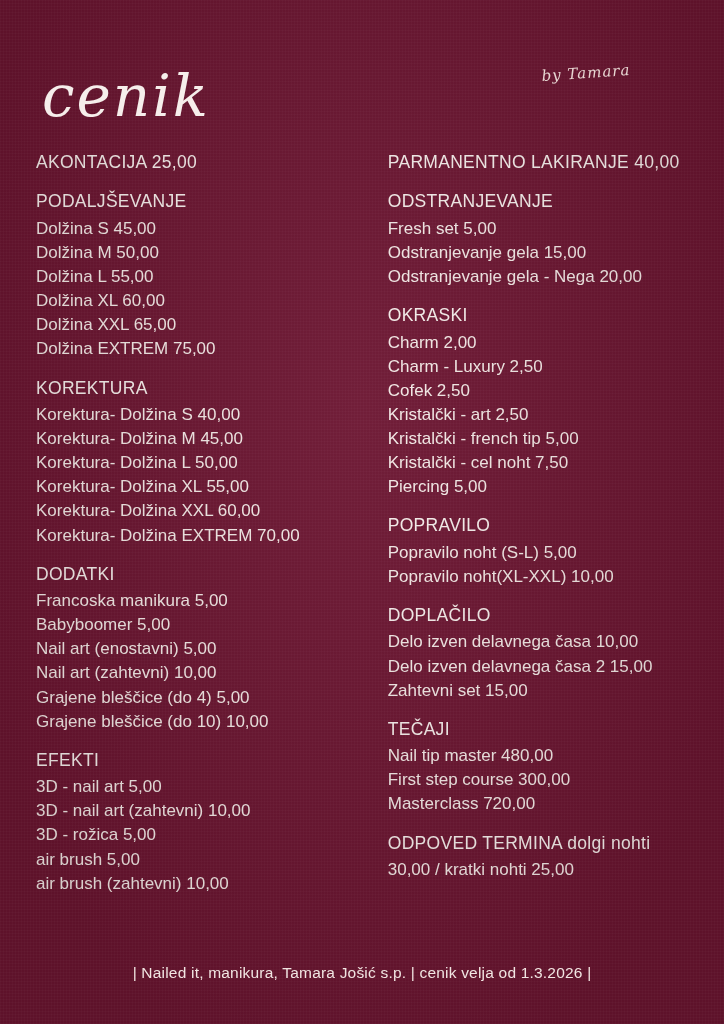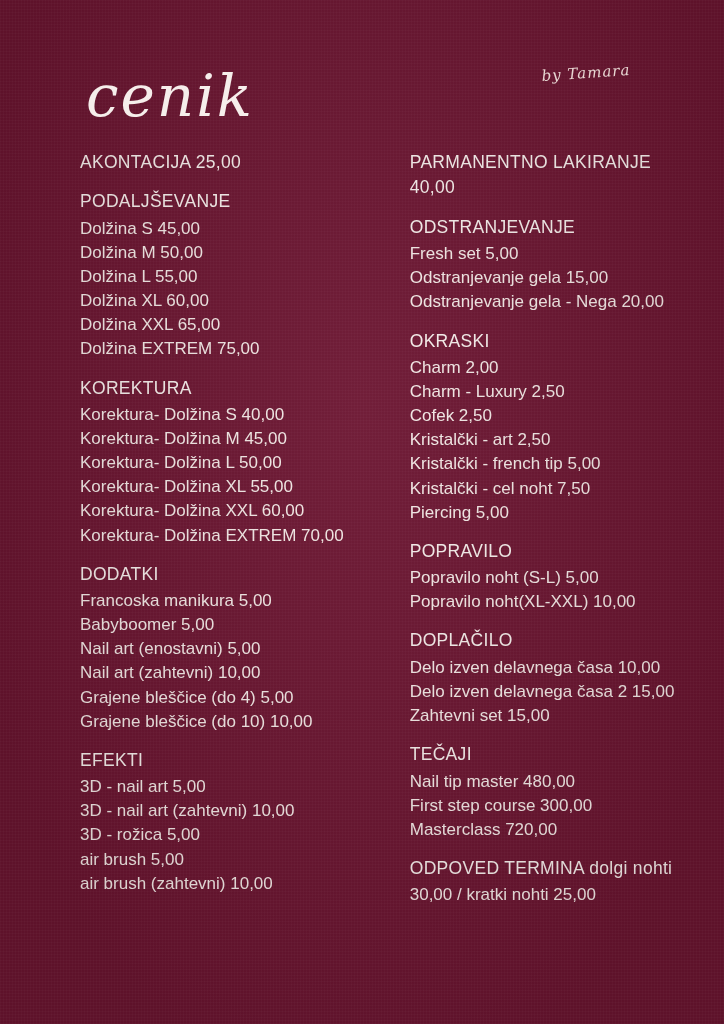--- a/index.html
+++ b/index.html
@@ -23,21 +23,20 @@
     background-image:
       repeating-linear-gradient(0deg, rgba(255,255,255,0.020) 0px, rgba(255,255,255,0.020) 1px, rgba(0,0,0,0.0) 1px, rgba(0,0,0,0.0) 3px),
       repeating-linear-gradient(90deg, rgba(255,255,255,0.018) 0px, rgba(255,255,255,0.018) 1px, rgba(0,0,0,0.0) 1px, rgba(0,0,0,0.0) 3px),
       radial-gradient(ellipse at 50% 40%, rgba(255,255,255,0.045), rgba(0,0,0,0.12) 80%);
   }
   .page {
     position: relative;
     width: 724px;
     height: 1024px;
     box-sizing: border-box;
-    padding-left: 44px;
   }
   .header {
     position: relative;
     height: 150px;
   }
   .title {
     position: absolute;
     left: 42px;
     top: 62px;
     font-family: "DejaVu Serif", serif;
@@ -198,13 +197,14 @@
           <div class="item">First step course 300,00</div>
           <div class="item">Masterclass 720,00</div>
         </div>
         <div class="block">
           <div class="heading">ODPOVED TERMINA dolgi nohti</div>
           <div class="item">30,00 / kratki nohti 25,00</div>
         </div>
       </div>
   </div>
 
+  <div class="footer">| Nailed it, manikura, Tamara Jošić s.p. | cenik velja od 1.3.2026 |</div>
 </div>
 
 </body></html>

